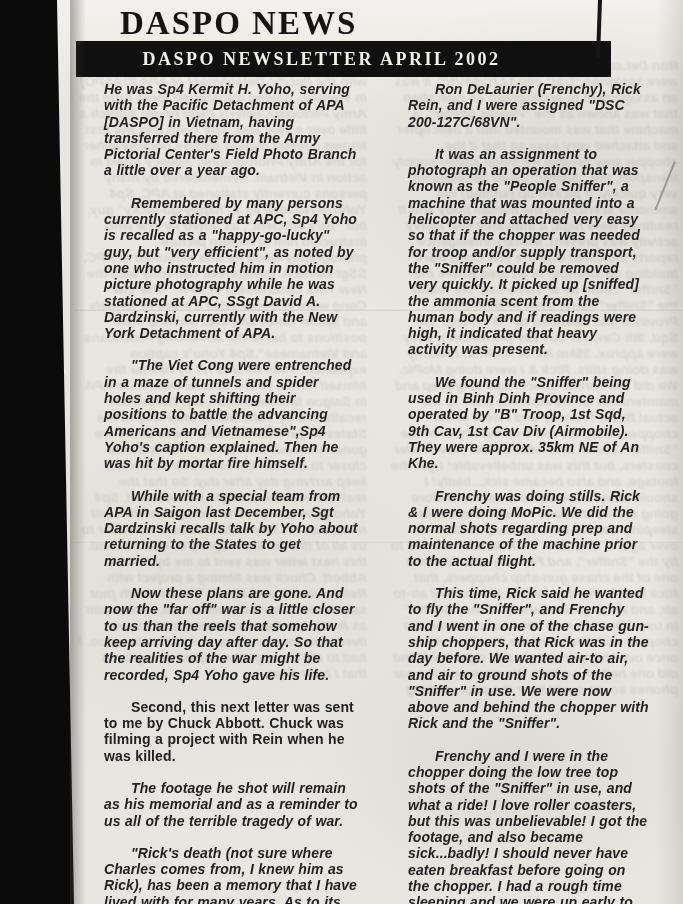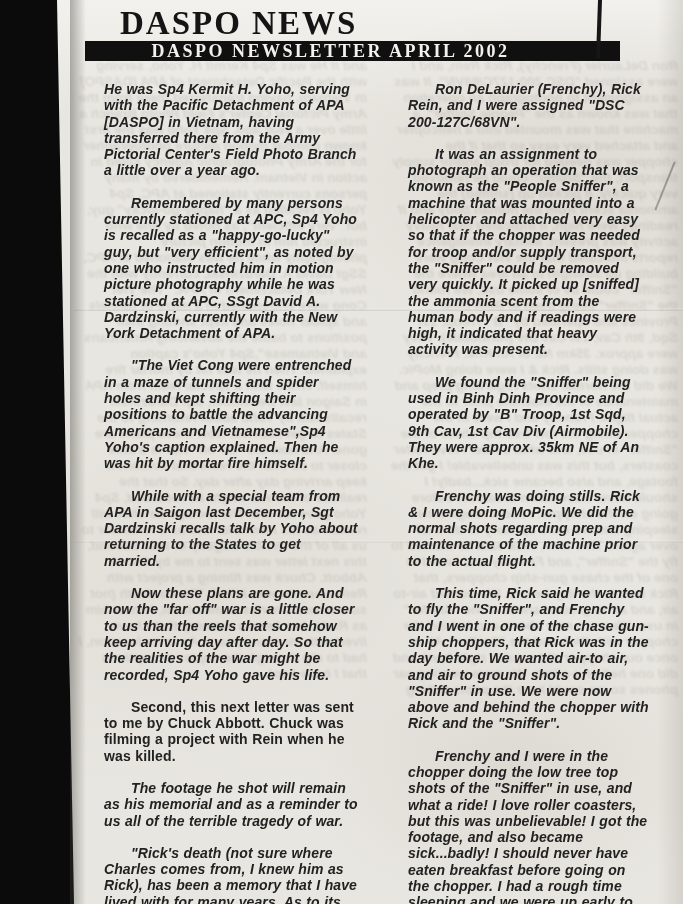--- a/index.html
+++ b/index.html
@@ -30,21 +30,21 @@
   .edge-shadow{position:absolute;left:70px;top:0;width:16px;height:100%;
     background:linear-gradient(90deg, rgba(60,58,52,.38), rgba(60,58,52,0));}
   
   .masthead{
     position:absolute;left:120px;top:5px;margin:0;
     font-family:"Liberation Serif",serif;font-weight:bold;
     font-size:33px;letter-spacing:2px;color:#141414;
   }
   
   .banner{
-    position:absolute;left:85px;top:41px;width:535px;height:20px;
+    position:absolute;left:76px;top:41px;width:535px;height:36px;
     background:var(--banner-bg,#101010);
     display:flex;align-items:center;justify-content:center;
     box-sizing:border-box;padding-right:44px;
   }
   .banner span{
     font-family:"Liberation Serif",serif;font-weight:bold;
     font-size:18px;letter-spacing:2.5px;color:var(--banner-text,#f2f1ec);
     white-space:nowrap;
   }
   

